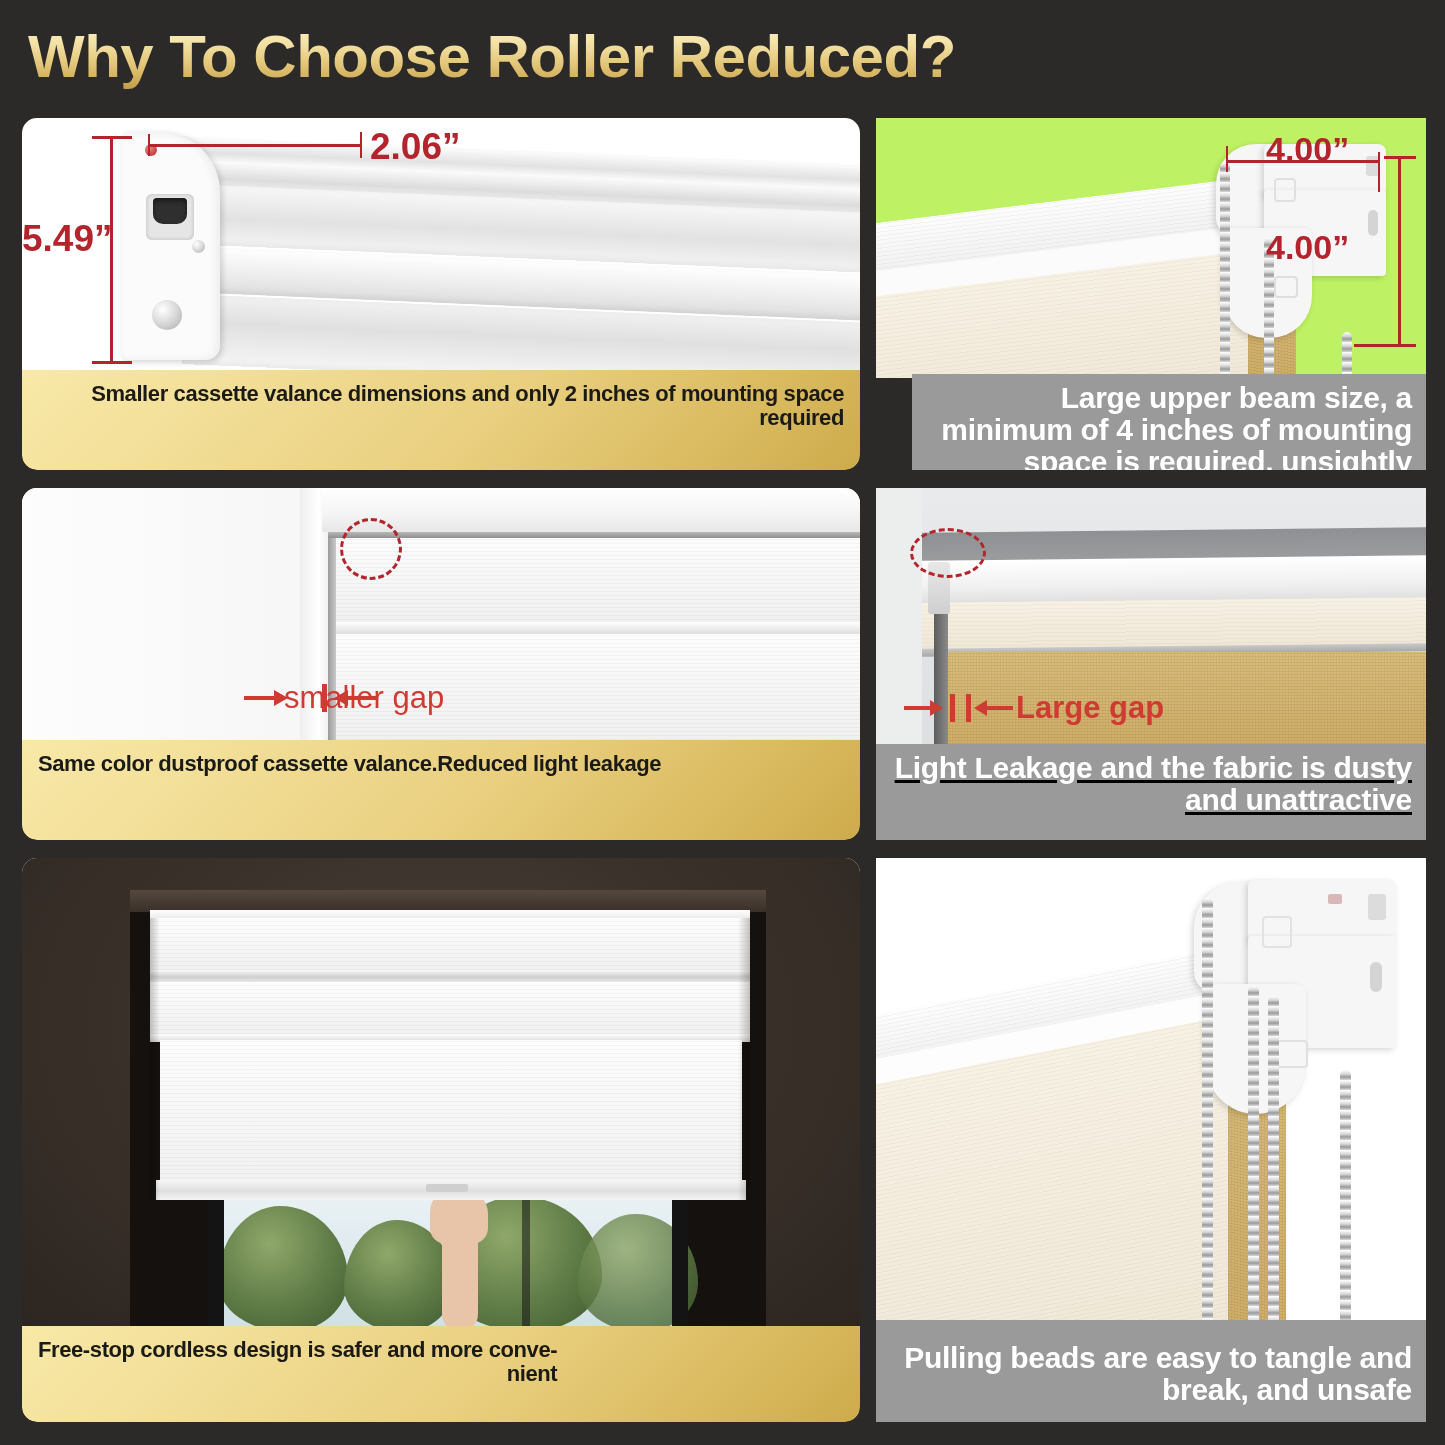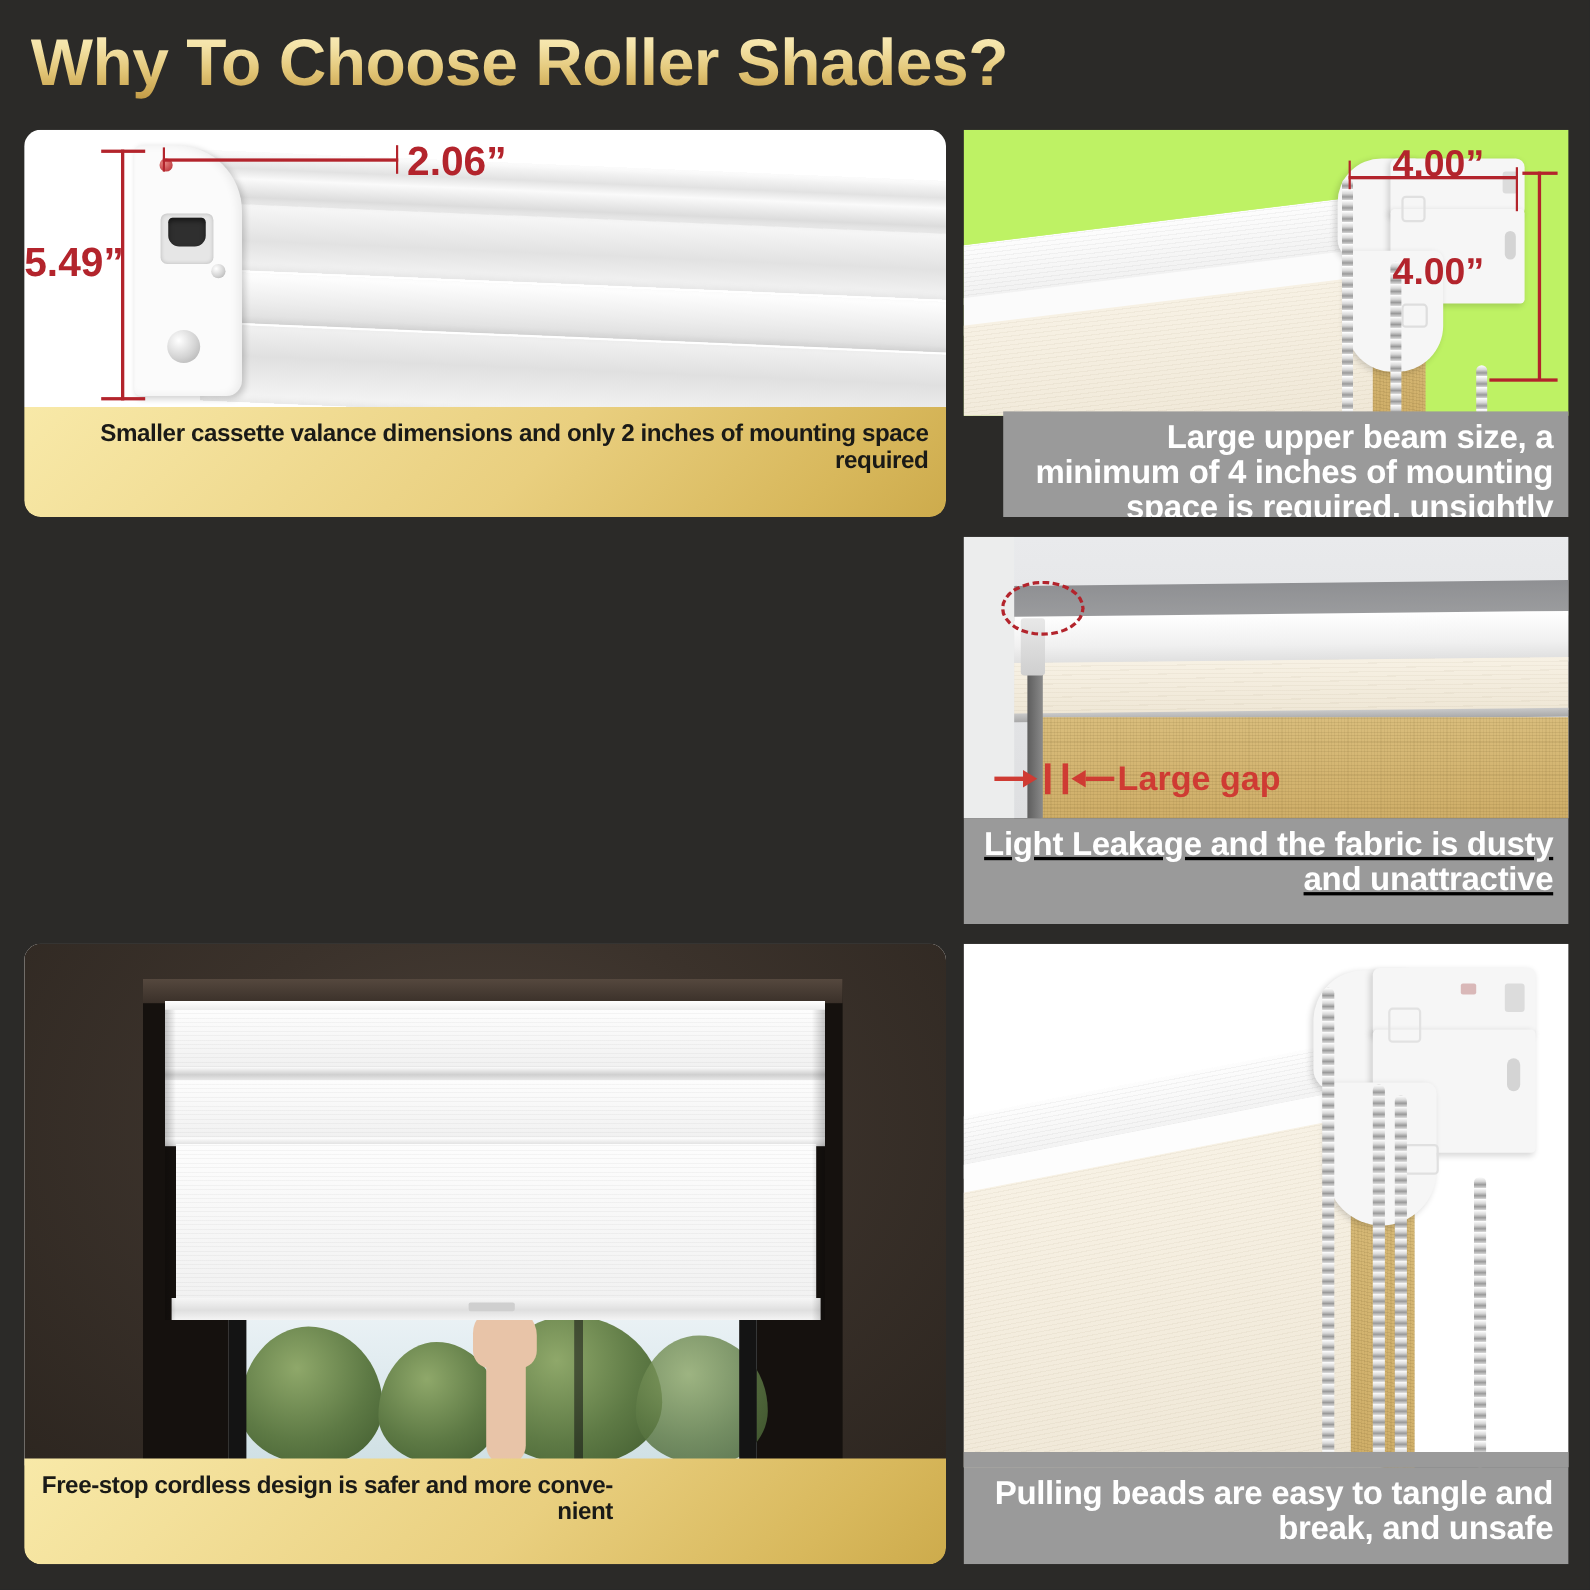--- a/index.html
+++ b/index.html
@@ -108,21 +108,21 @@
     background: linear-gradient(180deg,#eef4f7 0%,#e3edf1 35%,#cfe0e4 100%); }
   .tree { position:absolute; border-radius:48% 52% 46% 54% / 60% 58% 42% 40%;
     background: radial-gradient(circle at 40% 30%, #8fa86a, #5e7a45 55%, #3f5a2e 100%); }
   .hand { position:absolute; background:#e8c4a8; }
 </style>
 </head>
 <body>
 
 <div class="page">
 
-  <div class="title">Why To Choose Roller Shades?</div>
+  <div class="title">Why To Choose Roller Reduced?</div>
 
   <div class="panel good" style="left:22px; top:118px; width:838px; height:352px;">
 
     <div class="photo" style="height:252px; background:#ffffff;">
 
       <div class="p1-bar" style="left:160px; top:18px; width:700px; height:52px;
            transform:skewY(2.4deg); transform-origin:left top;"></div>
       <div class="p1-bar" style="left:160px; top:66px; width:700px; height:60px;
            transform:skewY(2.4deg); transform-origin:left top;
            background:linear-gradient(180deg,#f7f7f7,#e2e2e2 55%,#f4f4f4);"></div>
@@ -197,21 +197,53 @@
       <div class="dim-label" style="left:390px; top:110px; font-size:34px;">4.00”</div>
     </div>
 
     <div class="cap cap-bad" style="height:96px;margin-left:36px;">
       <div class="txt">Large upper beam size, a minimum of 4 inches of mounting space is required, unsightly</div>
     </div>
   </div>
 
   <div class="panel good" style="left:22px; top:488px; width:838px; height:352px;">
 
-
+    <div class="photo" style="height:252px; background:#fcfcfc;">
+
+      <div class="frame-out" style="left:0; top:0; width:300px; height:252px;
+           background:linear-gradient(90deg,#fdfdfd,#f6f6f6);"></div>
+      <div class="frame-moulding" style="left:278px; top:0; width:34px; height:252px;
+           background:linear-gradient(90deg,#eeeeee,#ffffff 55%,#e8e8e8);"></div>
+      <div class="frame-moulding" style="left:300px; top:0; width:538px; height:44px;
+           background:linear-gradient(180deg,#ffffff,#f4f4f4 60%,#e7e7e7);"></div>
+
+      <div style="position:absolute; left:306px; top:44px; width:532px; height:6px;
+           background:linear-gradient(180deg,#b9b9b9,#8f8f8f);"></div>
+      <div class="tex-white" style="position:absolute; left:306px; top:50px; width:532px; height:86px;"></div>
+      <div style="position:absolute; left:306px; top:134px; width:532px; height:12px;
+           background:linear-gradient(180deg,#ffffff,#dedede);"></div>
+      <div class="tex-white" style="position:absolute; left:310px; top:146px; width:528px; height:106px;"></div>
+      <div style="position:absolute; left:306px; top:50px; width:8px; height:202px;
+           background:linear-gradient(90deg,#9a9a9a,#c9c9c9);"></div>
+
+      <div class="dashcircle" style="left:318px; top:30px; width:62px; height:62px;"></div>
+
+      <div style="position:absolute; left:222px; top:208px; width:34px; height:4px; background:#cf3b33;"></div>
+      <div style="position:absolute; left:252px; top:202px; width:0; height:0;
+           border-left:14px solid #cf3b33; border-top:8px solid transparent; border-bottom:8px solid transparent;"></div>
+      <div style="position:absolute; left:300px; top:196px; width:5px; height:28px; background:#cf3b33;"></div>
+      <div style="position:absolute; left:312px; top:202px; width:0; height:0;
+           border-right:14px solid #cf3b33; border-top:8px solid transparent; border-bottom:8px solid transparent;"></div>
+      <div style="position:absolute; left:326px; top:208px; width:30px; height:4px; background:#cf3b33;"></div>
+      <div class="callout" style="left:262px; top:192px;">smaller gap</div>
+    </div>
+
+    <div class="cap cap-good" style="height:100px;">
+      <div class="txt">Same color dustproof cassette valance.Reduced light leakage</div>
+    </div>
   </div>
 
   <div class="panel bad" style="left:876px; top:488px; width:550px; height:352px;">
 
     <div class="photo" style="height:256px; background:linear-gradient(180deg,#e9eaec,#dedfe1);font-weight:bold;">
 
       <div style="position:absolute; left:0; top:0; width:46px; height:256px; background:#eceded;"></div>
 
       <div style="position:absolute; left:46px; top:42px; width:504px; height:32px;
            background:linear-gradient(180deg,#8f9093,#9c9d9f); transform:skewY(-0.6deg);"></div>

